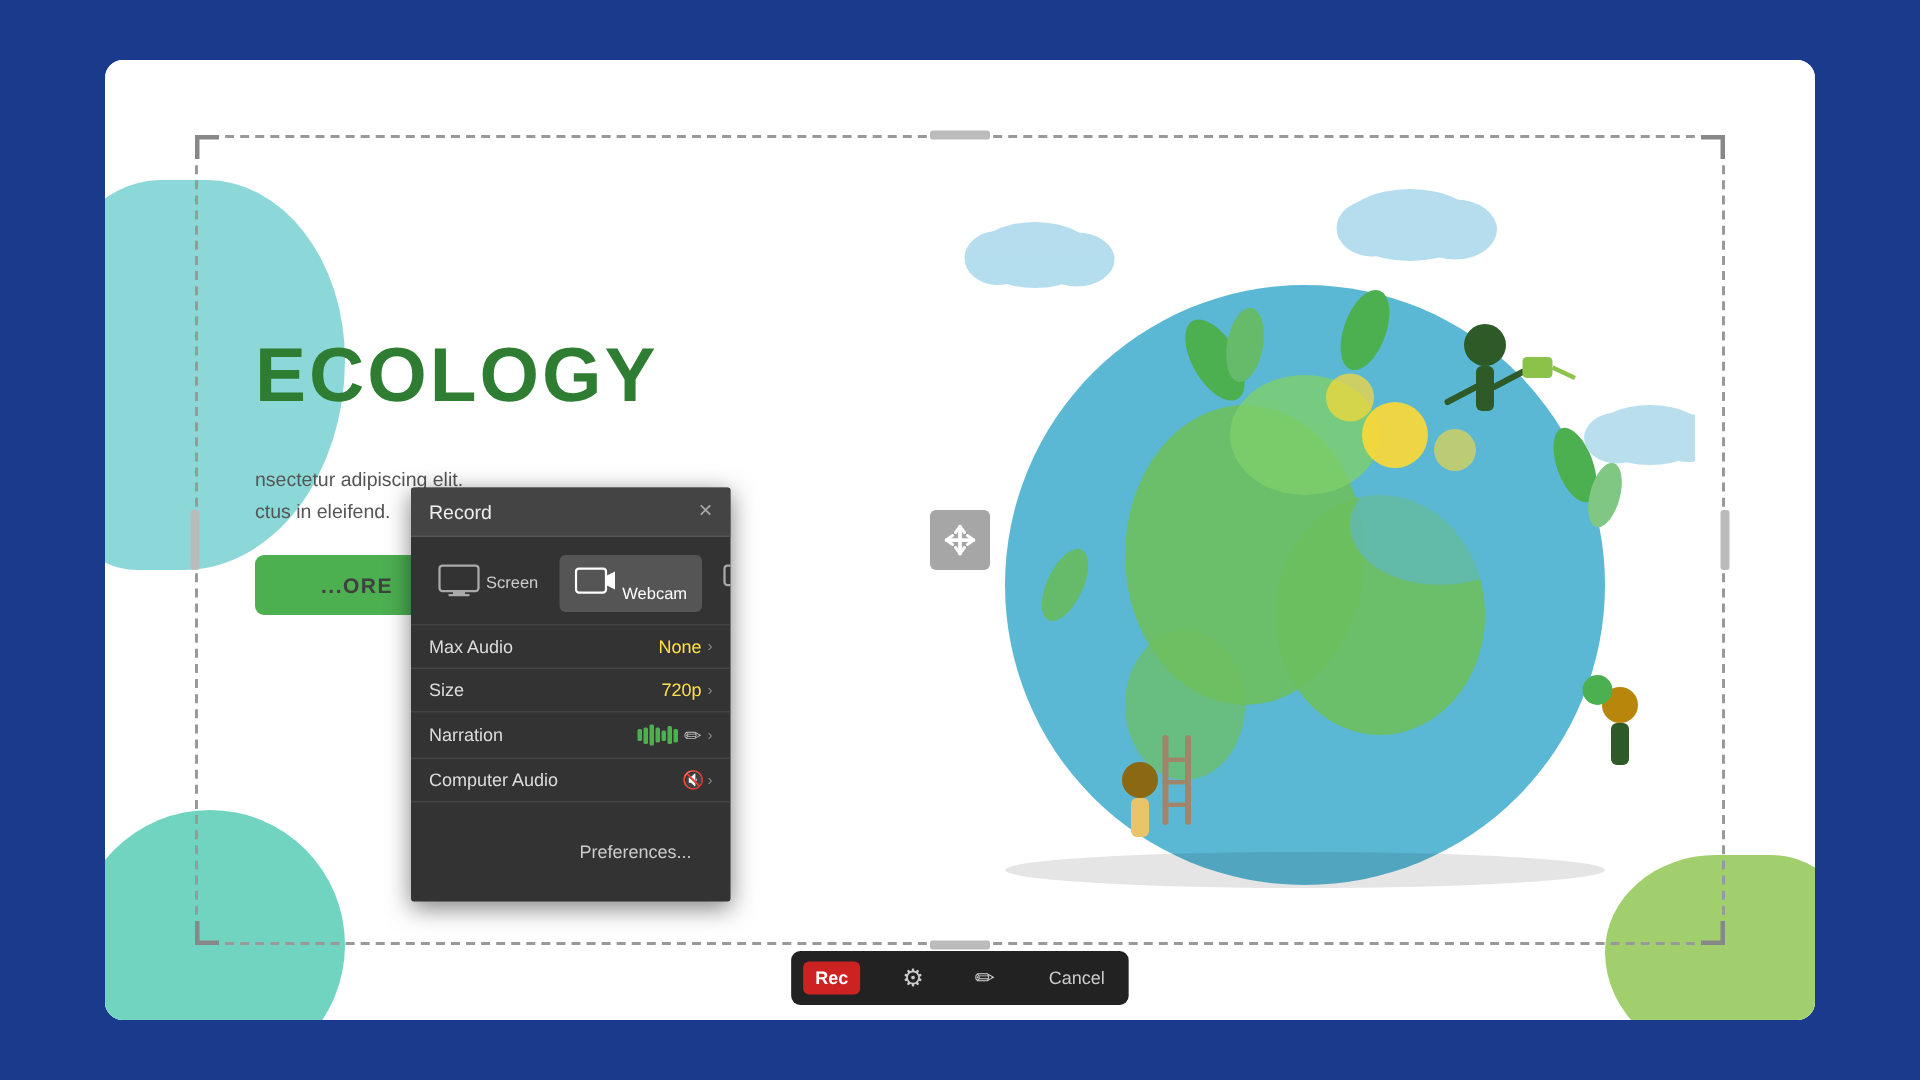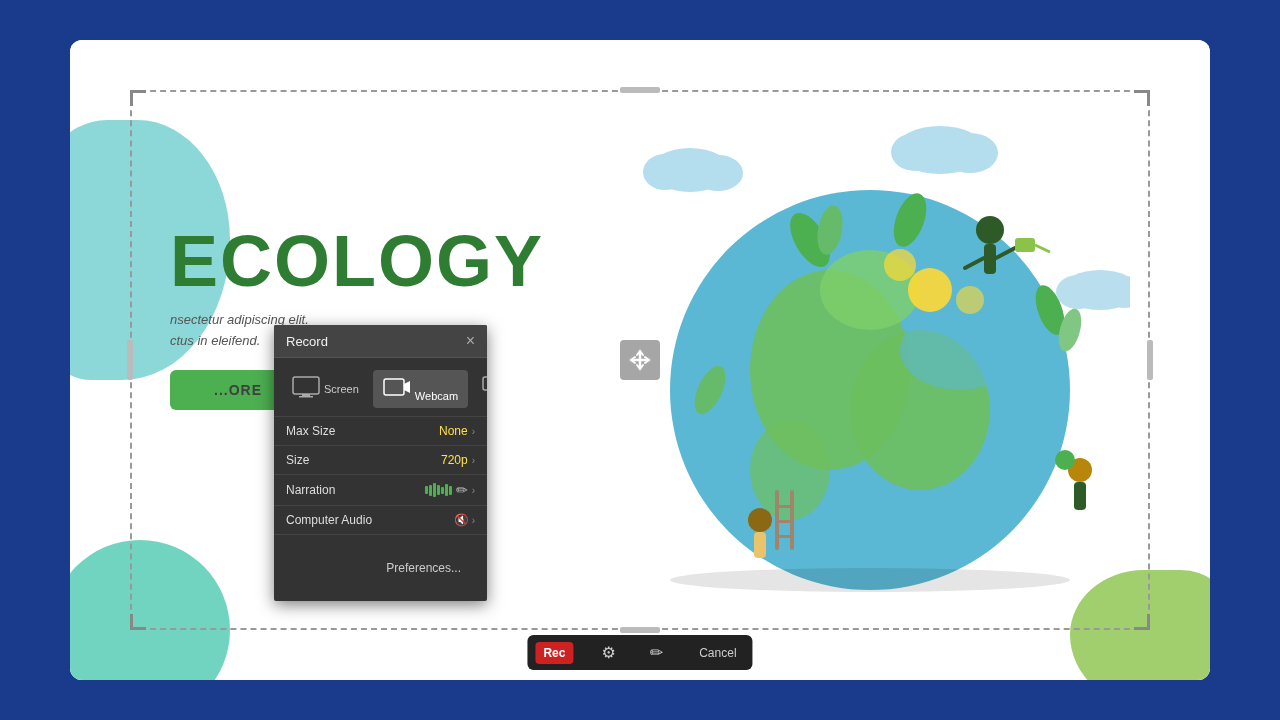--- a/index.html
+++ b/index.html
@@ -70,34 +70,33 @@
       top: 50px;
       width: 520px;
       height: 520px;
     }
 
     
     .ecology-title {
       position: absolute;
       left: 100px;
       top: 180px;
-      font-size: 72px;
+      font-size: 51px;
       font-weight: 900;
       color: #2e7d32;
       letter-spacing: 2px;
     }
     .ecology-subtitle {
       position: absolute;
       left: 100px;
       top: 270px;
       font-size: 13px;
       color: #555;
       line-height: 1.6;
       max-width: 280px;
-      font-style: italic;
     }
     .learn-more-btn {
       position: absolute;
       left: 100px;
       top: 330px;
       background: #4caf50;
       color: #404040;
       border: none;
       padding: 12px 44px;
       border-radius: 6px;
@@ -486,21 +485,21 @@
             <rect x="7" y="16" width="10" height="1" fill="#aaa"></rect>
             <rect x="17" y="9" width="10" height="9" rx="1.5" stroke="#aaa" stroke-width="1.5"></rect>
           </svg>
         </span>
         <span>Both</span>
       </button>
 
     </div>
 
     <div class="settings-row">
-      <span class="settings-label">Max Size</span>
+      <span class="settings-label">Max Audio</span>
       <span class="settings-value">None</span>
       <span class="settings-arrow">›</span>
     </div>
 
     <div class="settings-row">
       <span class="settings-label">Size</span>
       <span class="settings-value">720p</span>
       <span class="settings-arrow">›</span>
     </div>
 

